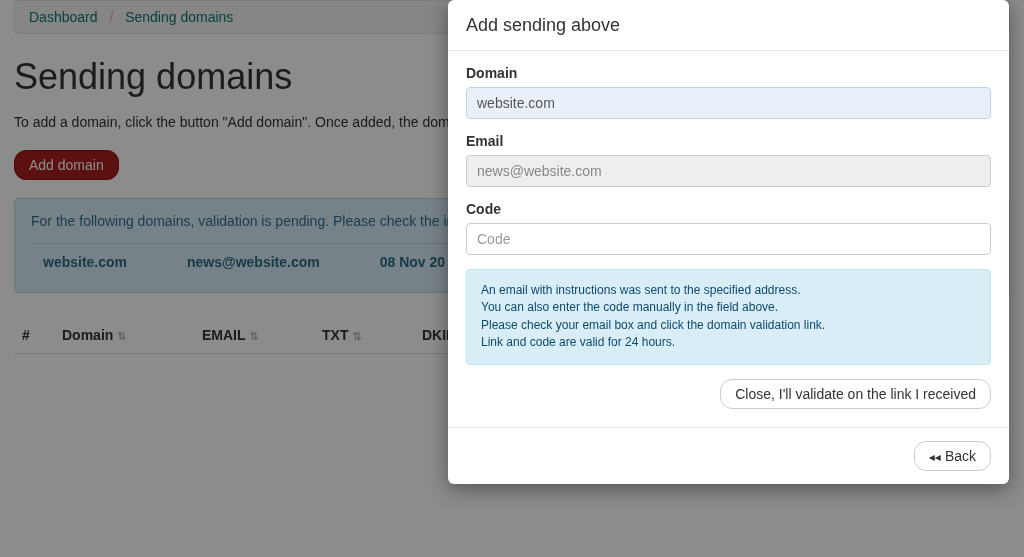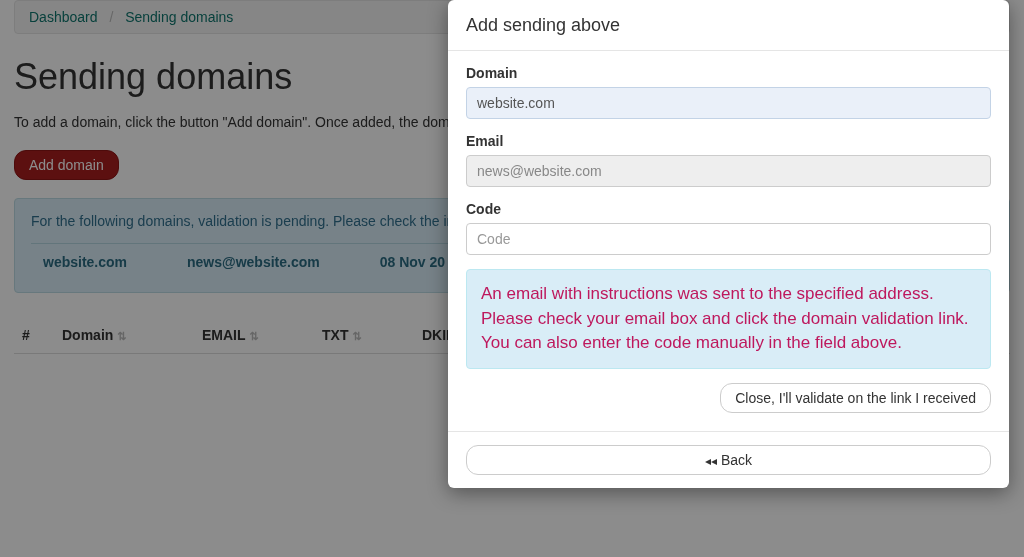--- a/index.html
+++ b/index.html
@@ -157,40 +157,39 @@
     .form-control.disabled {
       background: #eeeeee;
       color: #888;
     }
 
     .info-box {
       background: #d9edf7;
       border: 1px solid #bce8f1;
       border-radius: 4px;
       padding: 12px 14px;
-      color: #be185d;
-      font-size: 17px;
+      color: #0c4a6e;
+      font-size: 12px;
       line-height: 1.45;
       margin-top: 6px;
     }
 
     .close-link-row {
       text-align: right;
       margin-top: 14px;
       margin-bottom: 14px;
     }
 
     .modal-footer {
       border-top: 1px solid #e5e5e5;
       padding: 13px 18px;
       text-align: right;
       display: flex;
       justify-content: flex-end;
       gap: 10px;
-      flex-direction: column;
     }
 
     .rewind-icon {
       display: inline-block;
       margin-right: 4px;
       font-size: 12px;
     }
   </style>
 </head>
 <body>
@@ -259,22 +258,23 @@
       <input type="text" class="form-control disabled" readonly="" value="news@website.com" style="">
     </div>
 
     <div class="form-group">
       <label class="form-label">Code</label>
       <input type="text" class="form-control" placeholder="Code" style="">
     </div>
 
     <div class="info-box">
       <div>An email with instructions was sent to the specified address.</div>
+      <div>You can also enter the code manually in the field above.</div>
       <div>Please check your email box and click the domain validation link.</div>
-      <div>You can also enter the code manually in the field above.</div>
+      <div>Link and code are valid for 24 hours.</div>
     </div>
 
     <div class="close-link-row">
       <button class="btn btn-default">Close, I'll validate on the link I received</button>
     </div>
 
   </div>
 
   <div class="modal-footer">
     <button class="btn btn-default">

